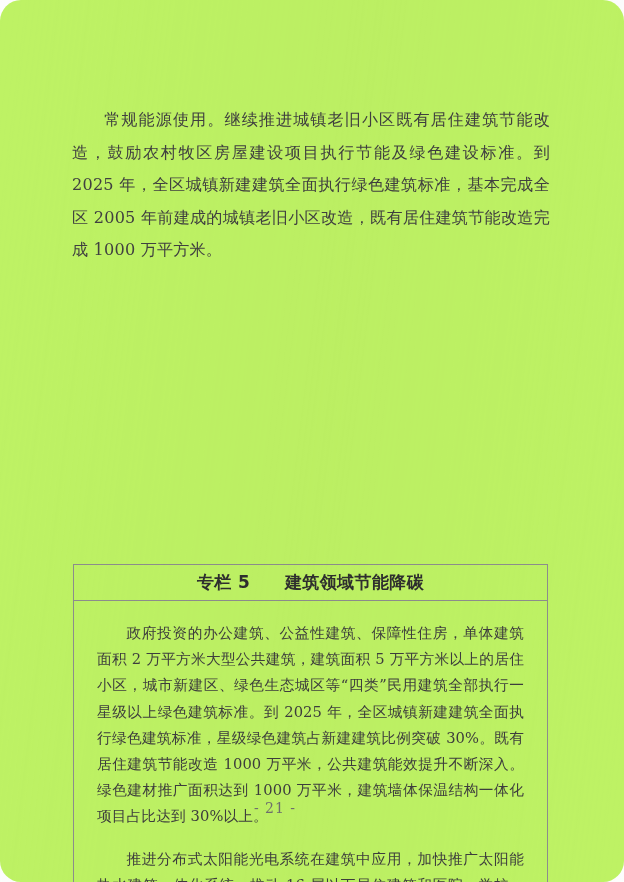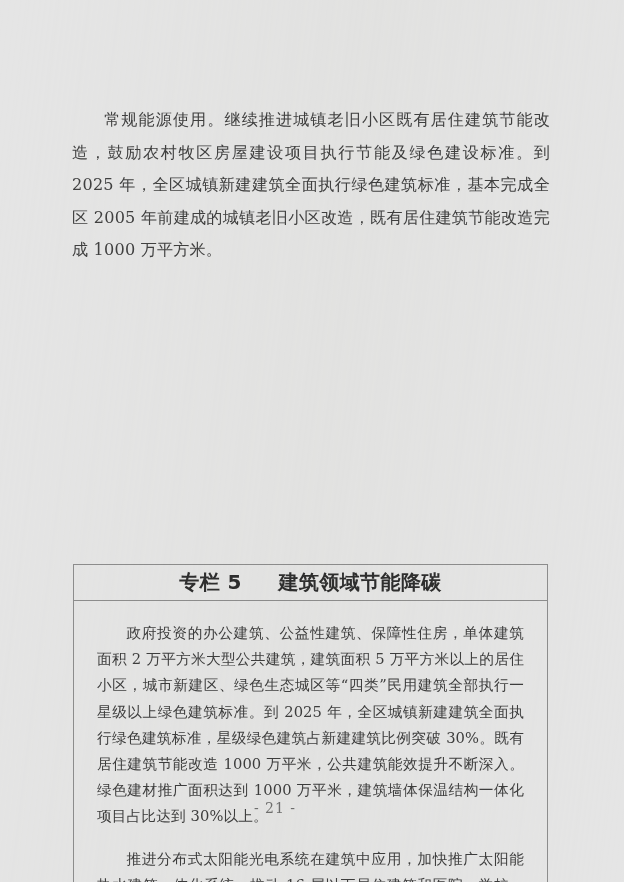--- a/index.html
+++ b/index.html
@@ -11,21 +11,22 @@
     height: 882px;
     background: #fdfdfd;
     font-family: "DejaVu Serif", "Liberation Serif", serif;
     color: #3a3a3a;
     overflow: hidden;
     position: relative;
   }
   .page {
     position: absolute;
     inset: 0;
-    background: #e5e5e5;
+    background: #bef264;
+    border-radius: 21px;
   }
   
   .page::after {
     content: "";
     position: absolute;
     inset: 0;
     pointer-events: none;
     background:
       linear-gradient(97deg, rgba(250,250,248,0.0) 0%, rgba(244,244,240,0.55) 52%, rgba(250,250,250,0.0) 100%);
     mix-blend-mode: multiply;
@@ -55,21 +56,21 @@
     top: 564px;
     width: 475px;
     border: 1px solid #8d8d8d;
     background: transparent;
     box-sizing: border-box;
   }
   .feature-box-header {
     border-bottom: 1px solid #8d8d8d;
     text-align: center;
     font-weight: bold;
-    font-size: 20px;
+    font-size: 17px;
     line-height: 30px;
     padding: 2px 0 3px 0;
     color: #2e2e2e;
     font-family: "DejaVu Sans", "Liberation Sans", sans-serif;
     letter-spacing: 0.4px;
   }
   .feature-box-header .num-gap {
     display: inline-block;
     width: 22px;
   }

